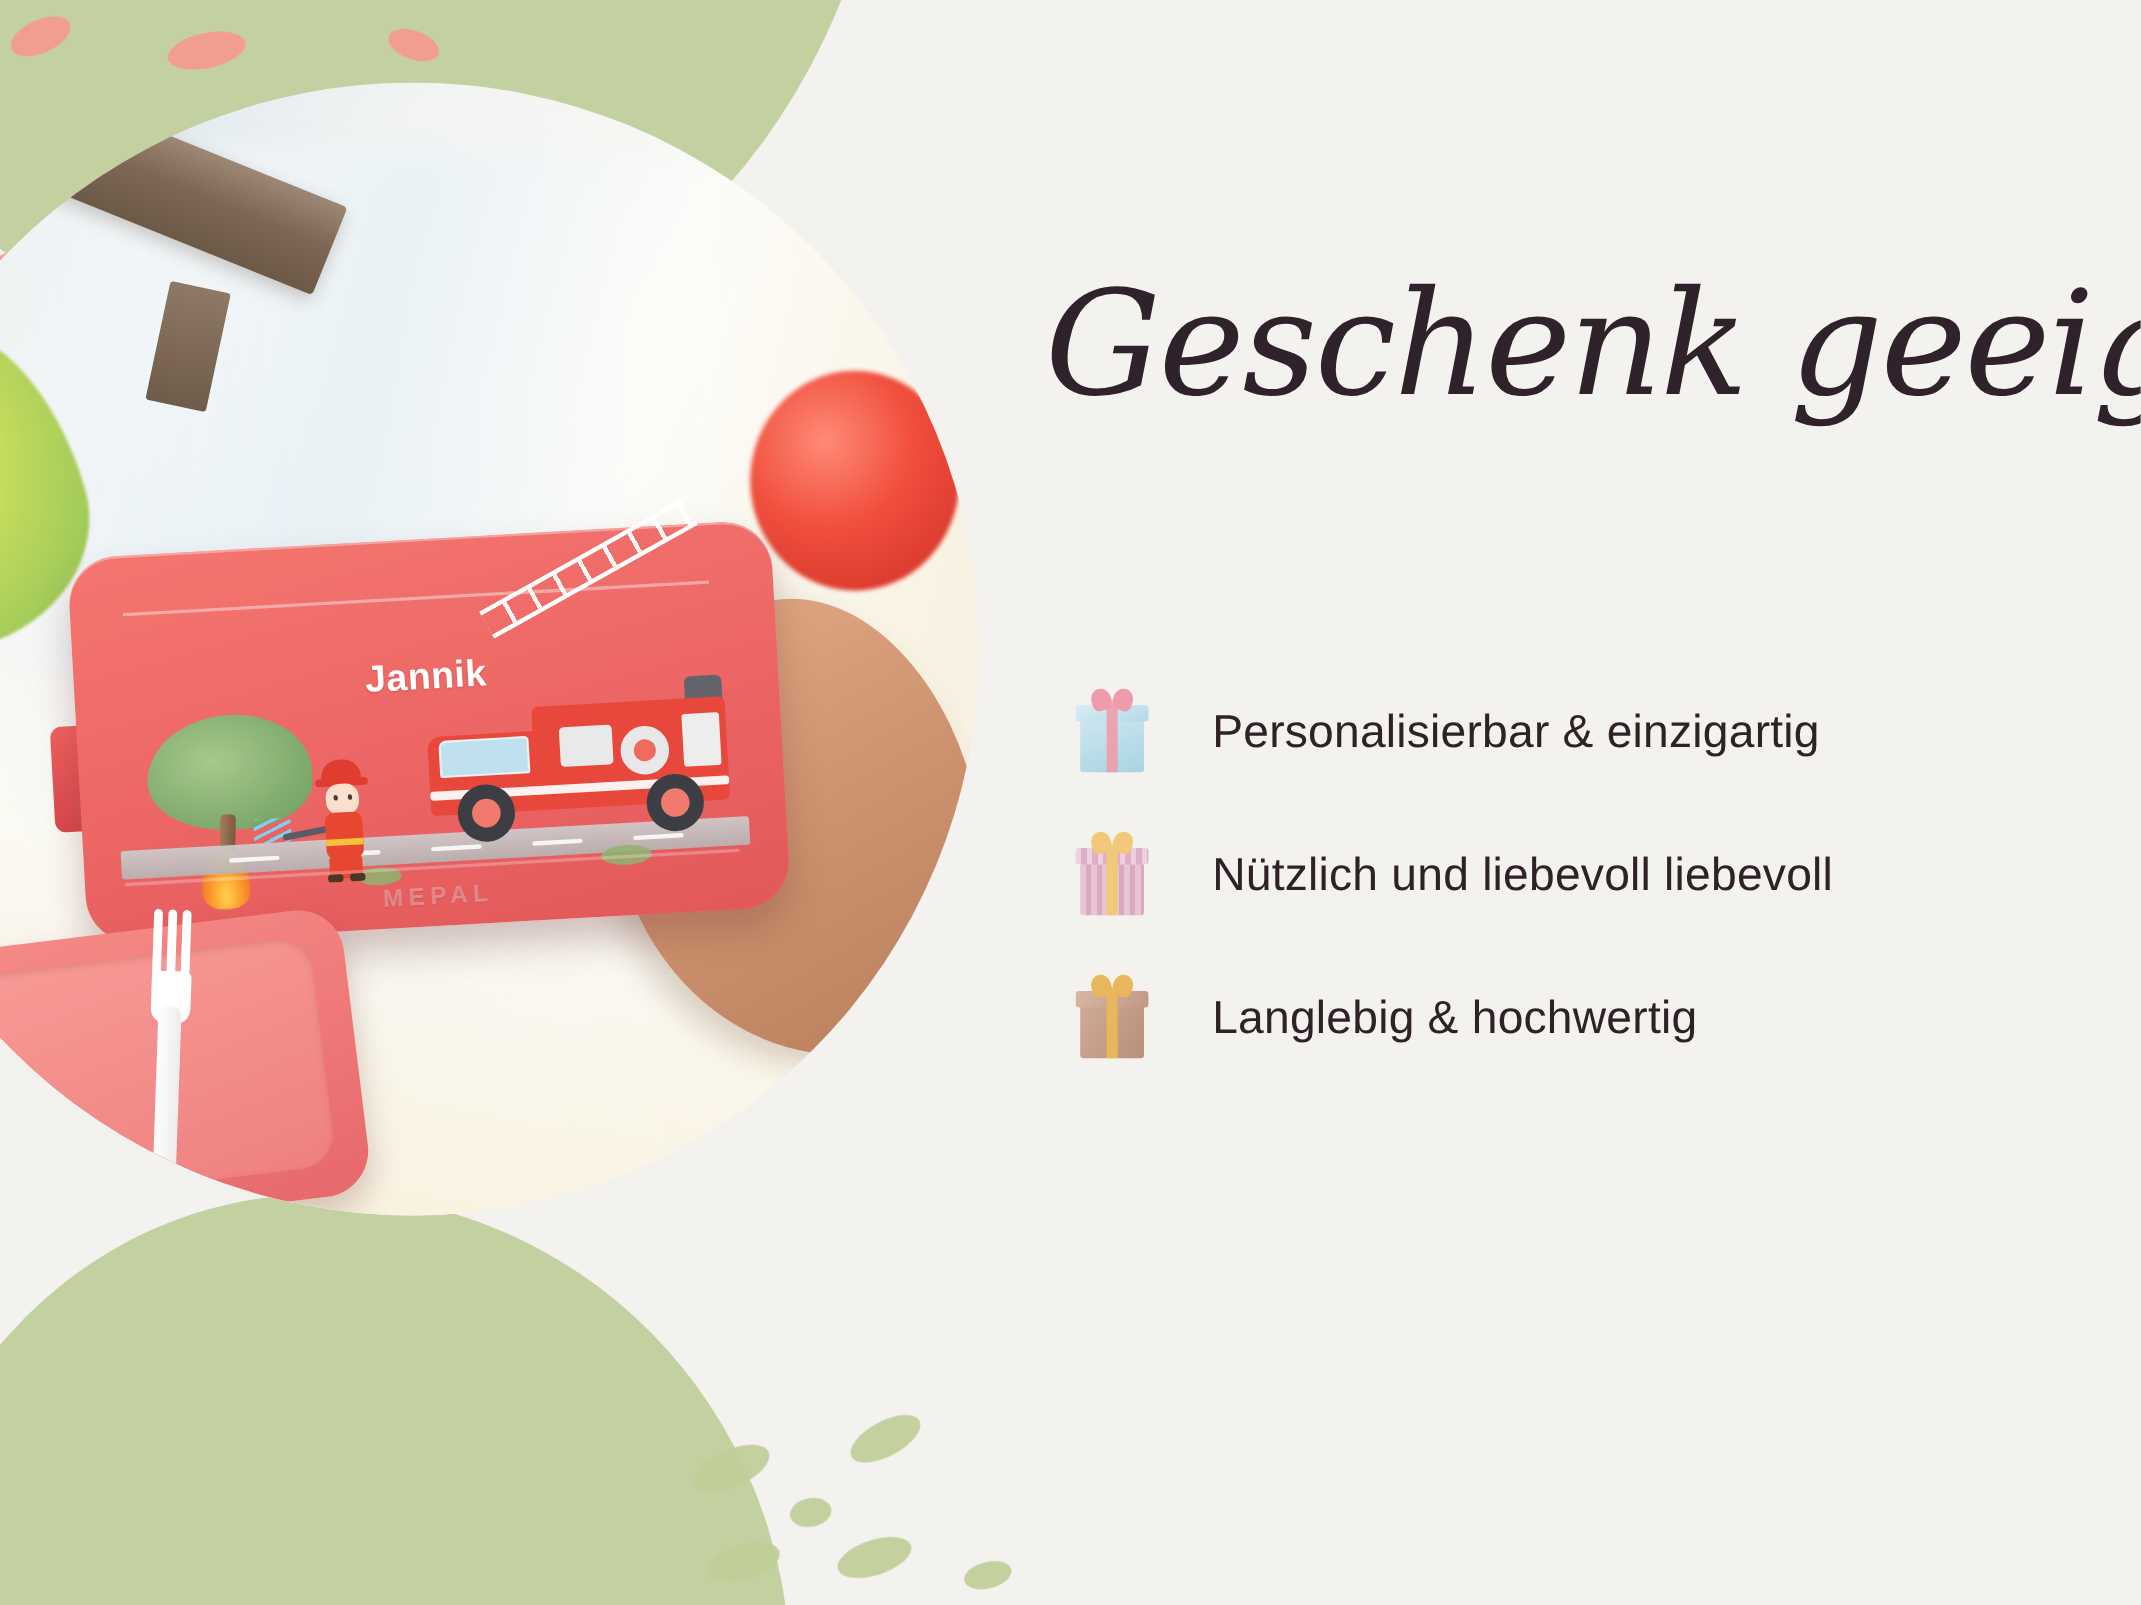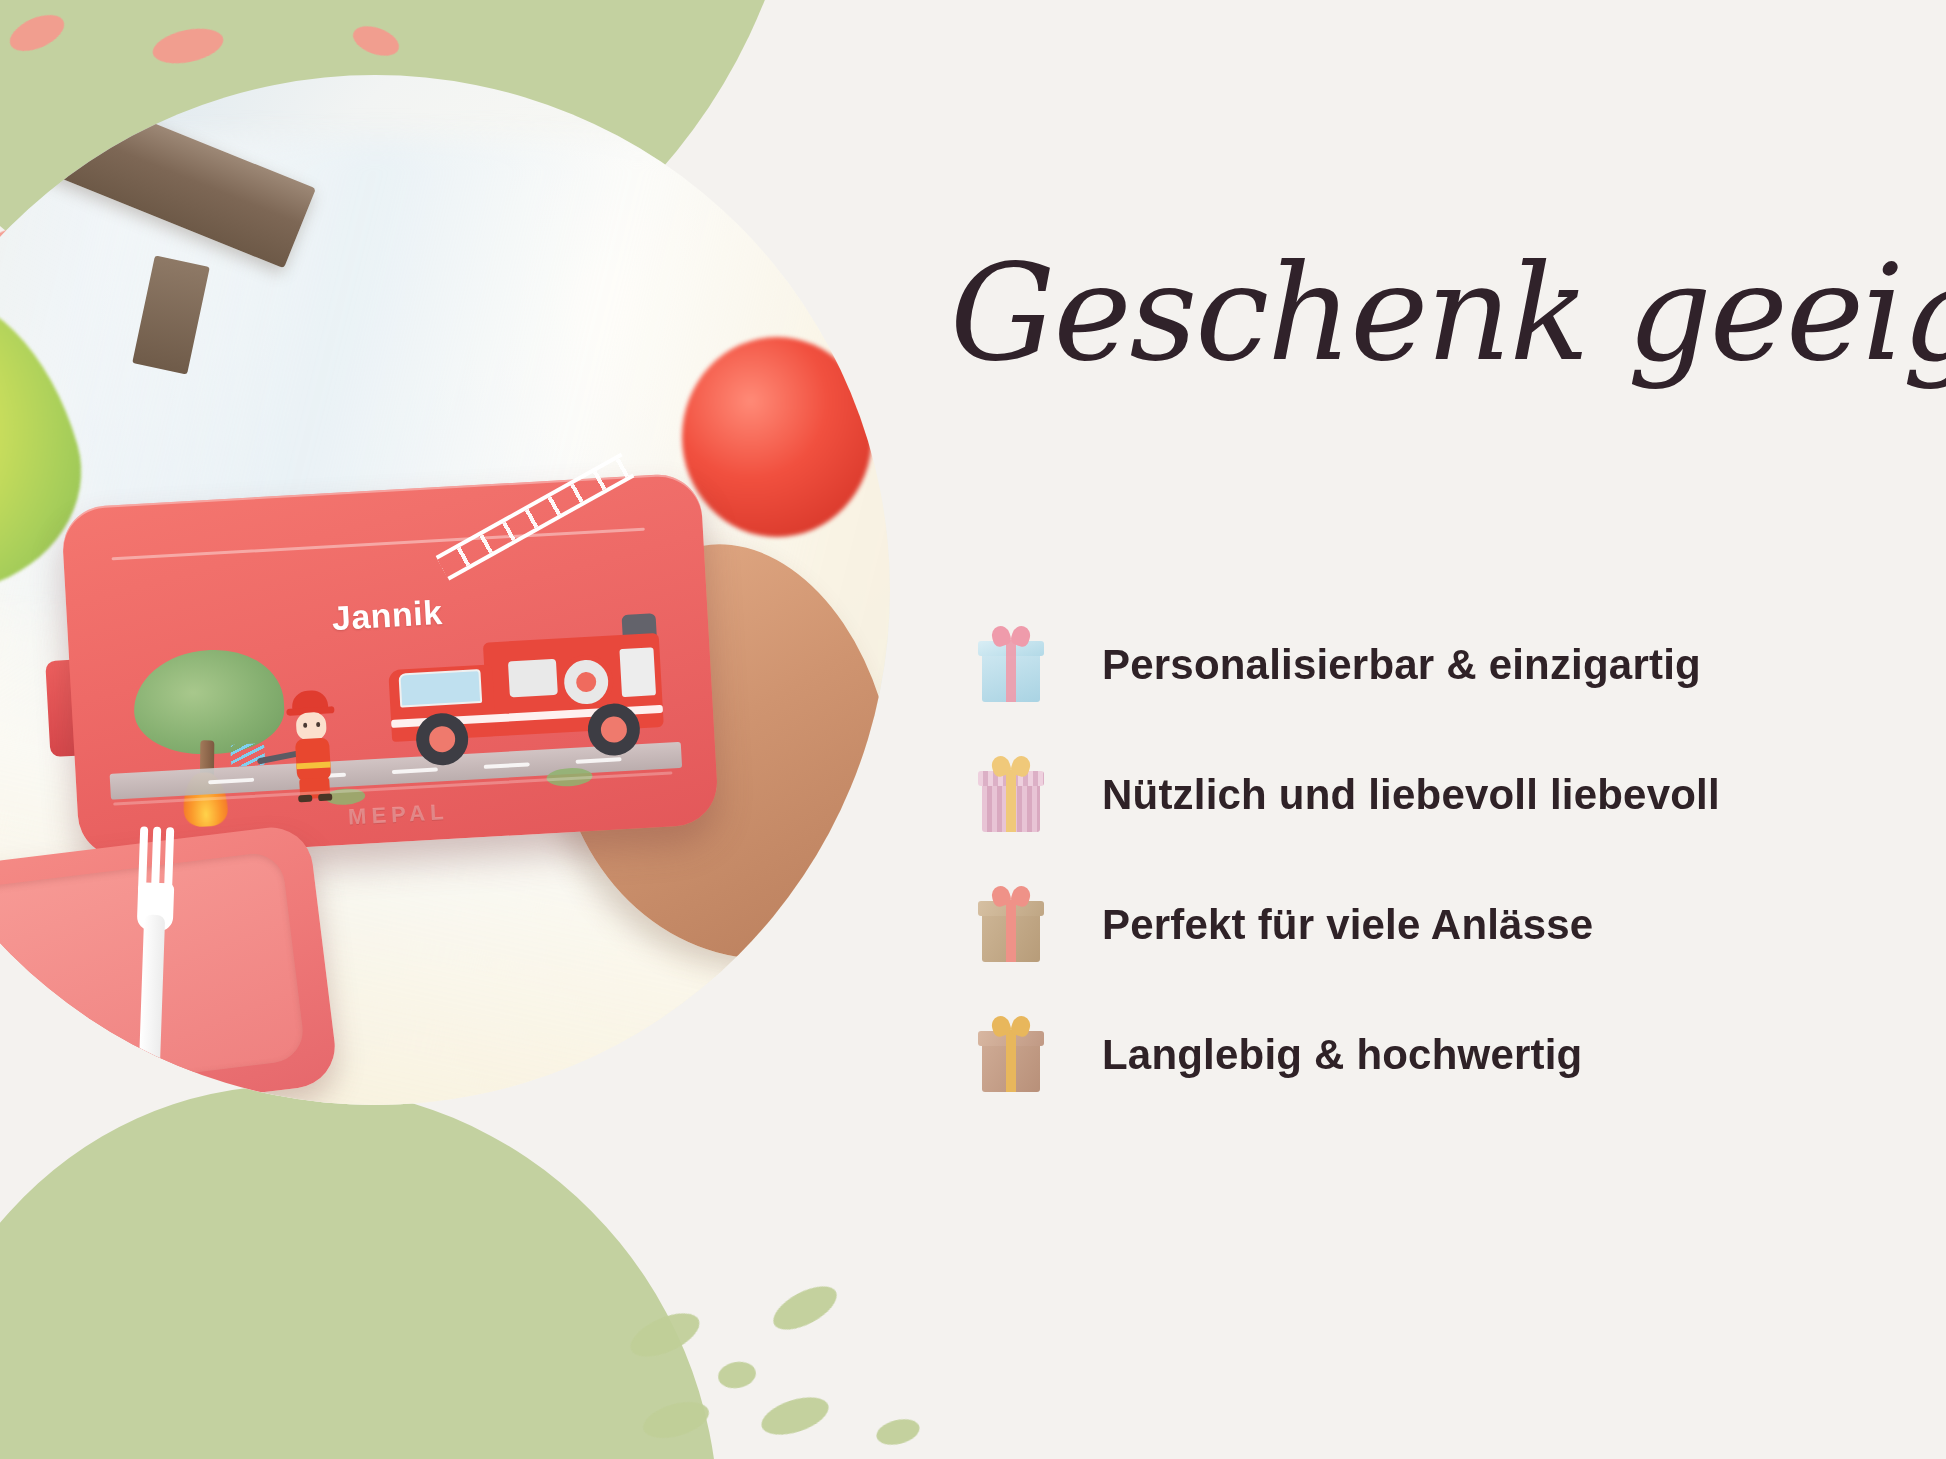--- a/index.html
+++ b/index.html
@@ -208,21 +208,21 @@
   .features{position:absolute;left:20px;top:600px;width:960px;}
   .frow{position:relative;height:130px;display:flex;align-items:center;}
   .gift{position:relative;width:66px;height:74px;margin-left:8px;flex:0 0 66px;}
   .gift .gbox{position:absolute;left:4px;bottom:0;width:58px;height:52px;border-radius:3px;}
   .gift .glid{position:absolute;left:0;bottom:46px;width:66px;height:15px;border-radius:3px;}
   .gift .gbow{position:absolute;left:14px;bottom:52px;width:38px;height:24px;}
   .gift .gbow i{position:absolute;top:0;width:18px;height:20px;border-radius:60% 60% 40% 40%;display:block;}
   .gift .gbow i.a{left:0;transform:rotate(-18deg);}
   .gift .gbow i.b{right:0;transform:rotate(18deg);}
   .gift .gribV{position:absolute;left:28px;bottom:0;width:10px;height:62px;}
-  .ftext{margin-left:58px;font-size:42px;color:#2f2227;font-weight:bold;letter-spacing:.2px;
+  .ftext{margin-left:58px;font-size:42px;color:#2f2227;font-weight:normal;letter-spacing:.2px;
     font-family:"Liberation Sans",sans-serif;}
 </style>
 </head>
 <body>
 
 <div class="stage">
 
   <div class="blob-green-tl"></div>
   <div class="blob-green-bl"></div>
 
@@ -353,32 +353,20 @@
           <div class="gribV" style="background:#f0c97a;"></div>
           <div class="gbow">
               <i class="a" style="background:#f0c97a;"></i>
               <i class="b" style="background:#f0c97a;"></i>
             </div>
         </div>
         <div class="ftext">Nützlich und liebevoll liebevoll</div>
       </div>
 
 
-      <div class="frow">
-        <div class="gift">
-          <div class="gbox" style="background:linear-gradient(120deg,#cdb595,#b79c79);"></div>
-          <div class="glid" style="background:linear-gradient(120deg,#d6c0a2,#bfa684);"></div>
-          <div class="gribV" style="background:#ef9288;"></div>
-          <div class="gbow">
-              <i class="a" style="background:#ef9288;"></i>
-              <i class="b" style="background:#ef9288;"></i>
-            </div>
-        </div>
-        <div class="ftext">Perfekt für viele Anlässe</div>
-      </div>
 
       <div class="frow">
         <div class="gift">
           <div class="gbox" style="background:linear-gradient(120deg,#cfab95,#b89079);"></div>
           <div class="glid" style="background:linear-gradient(120deg,#d8b7a1,#c09984);"></div>
           <div class="gribV" style="background:#e8b75c;"></div>
           <div class="gbow">
               <i class="a" style="background:#e8b75c;"></i>
               <i class="b" style="background:#e8b75c;"></i>
             </div>

